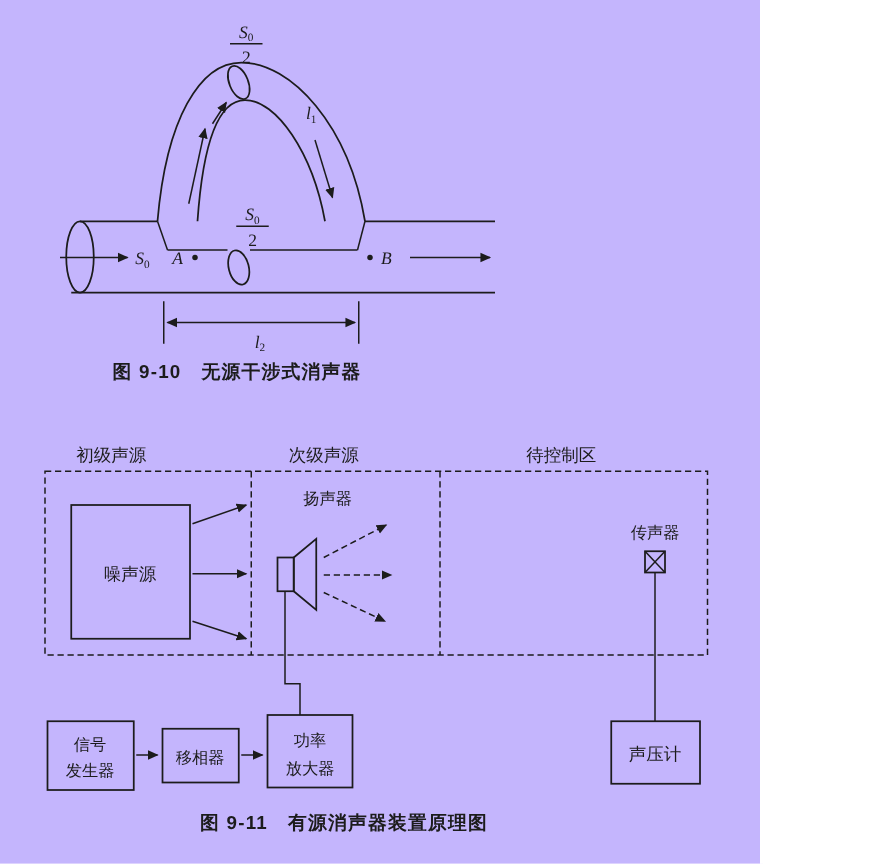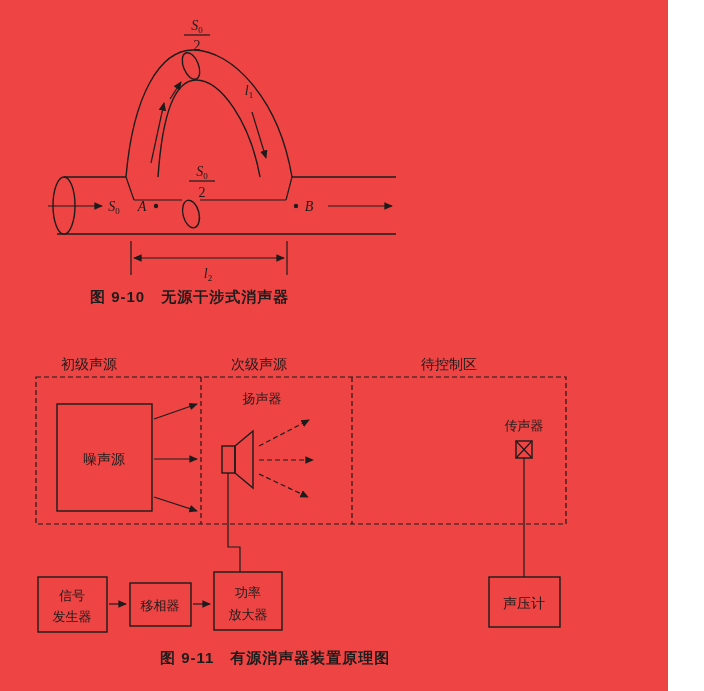--- a/index.html
+++ b/index.html
@@ -1,16 +1,16 @@
 <!DOCTYPE html>
 <html><head>
 <meta charset="utf-8">
 <style>
   html,body{margin:0;padding:0;background:#ffffff;}
-  .page{position:relative;width:668px;height:691px;background:#ef4444;overflow:hidden;
+  .page{position:relative;width:608px;height:691px;background:#c4b5fd;overflow:hidden;
         font-family:"Liberation Sans","DejaVu Sans",sans-serif;}
   svg{position:absolute;left:0;top:0;}
   .stroke{stroke:#1c1c1c;fill:none;stroke-width:1.4;}
   .thin{stroke:#1c1c1c;fill:none;stroke-width:1.2;}
   .dash{stroke-dasharray:5 3;}
   text{fill:#1c1c1c;}
   .cjk{font-family:"Liberation Sans","DejaVu Sans",sans-serif;font-size:14px;}
   .cjk-sm{font-family:"Liberation Sans","DejaVu Sans",sans-serif;font-size:13px;}
   .math{font-family:"Liberation Serif","DejaVu Serif",serif;font-style:italic;font-size:14px;}
   .sub{font-style:normal;font-size:9px;}

